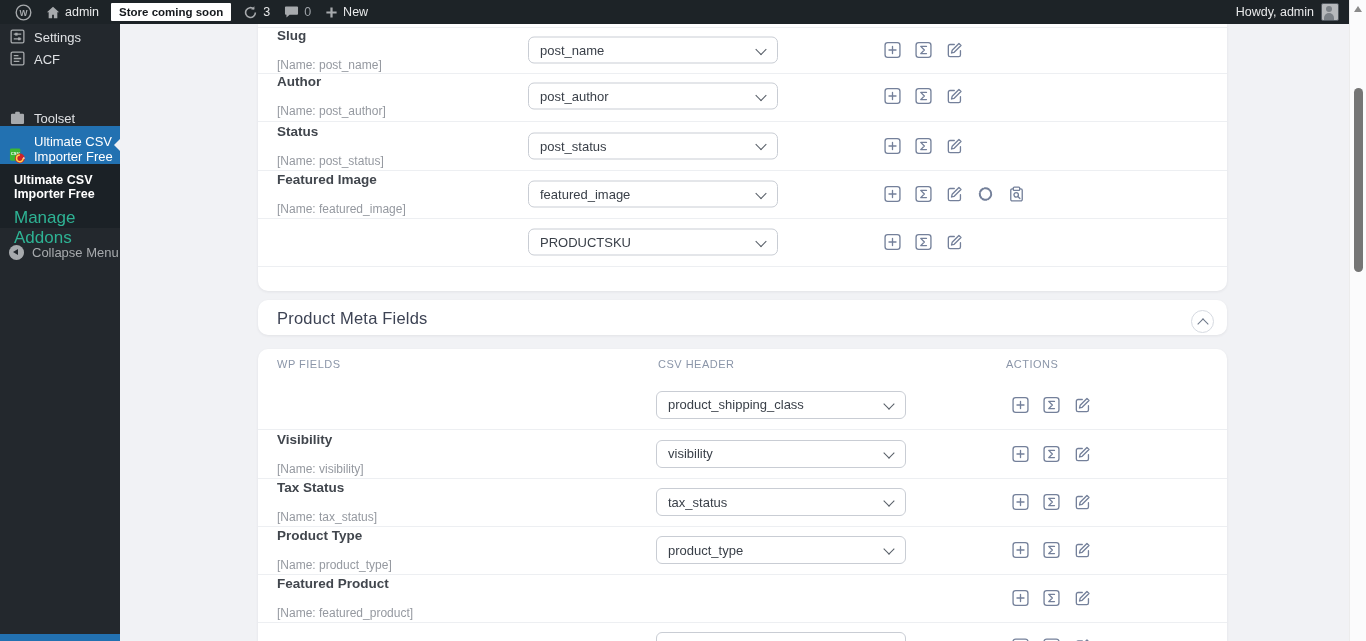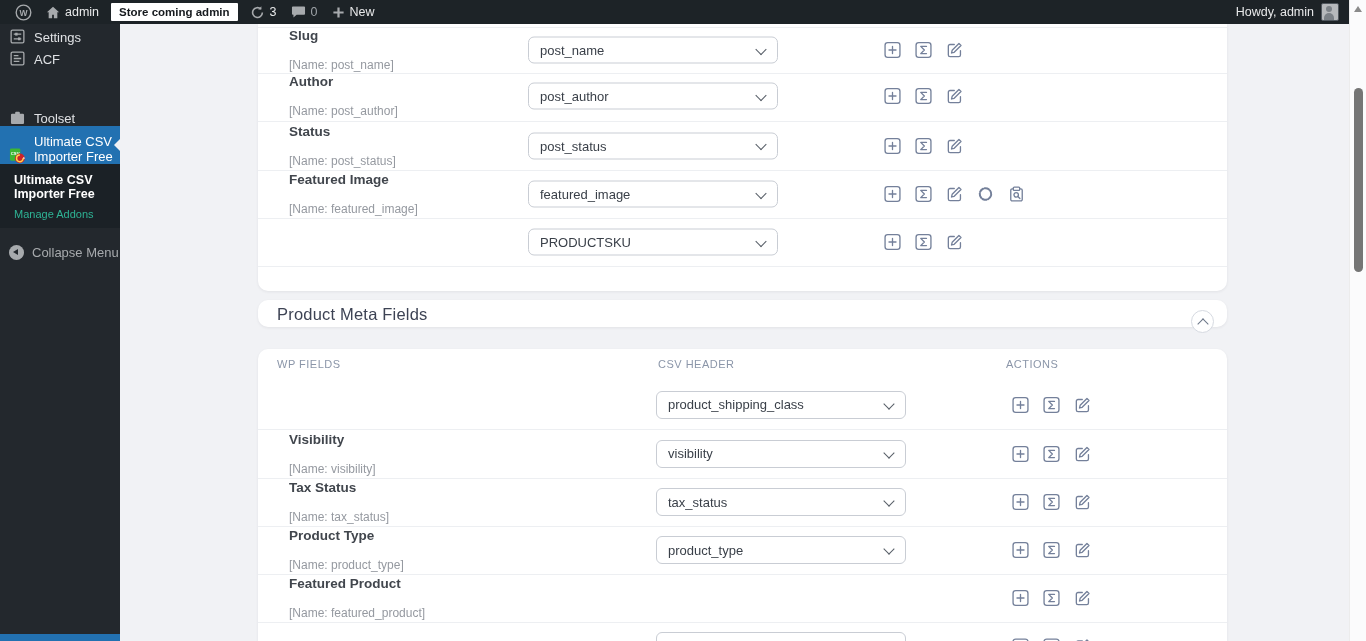--- a/index.html
+++ b/index.html
@@ -26,44 +26,44 @@
   #sidebar{position:absolute;left:0;top:24px;width:120px;height:617px;background:#23282d;z-index:10;overflow:hidden}
   .menu-item{position:absolute;left:0;width:120px;height:30px;display:flex;align-items:flex-end;gap:8px;
              padding-left:9px;box-sizing:border-box;color:#dfe1e4;font-size:13px;cursor:pointer}
   .menu-item .mi-ic{width:17px;height:17px;flex:0 0 17px;display:flex;align-items:center;justify-content:center}
   .menu-item.active{background:#2271b1;color:#fff;height:38px;line-height:15px;font-size:13px}
   .notch{position:absolute;right:0;top:115px;width:0;height:0;border-top:6px solid transparent;
          border-bottom:6px solid transparent;border-right:6px solid #f1f2f5;z-index:12}
   #submenu{position:absolute;left:0;top:140px;width:120px;height:64px;background:#1b2126;
            padding:9px 6px 8px 14px;box-sizing:border-box}
   .sub-current{color:#ffffff;font-weight:700;font-size:12.5px;line-height:14px;cursor:pointer}
-  .sub-link{font-size:11px;margin-top:7px;cursor:pointer}
+  .sub-link{font-size:17px;margin-top:7px;cursor:pointer}
   .collapse-row{top:206px;color:#a7aaad}
   .collapse-ic{width:15px;height:15px;border-radius:50%;background:#a7aaad;position:relative;flex:0 0 15px}
   .collapse-ic:before{content:"";position:absolute;left:4px;top:4px;width:0;height:0;
          border-top:3.5px solid transparent;border-bottom:3.5px solid transparent;border-right:5px solid #23282d}
   .side-strip{position:absolute;left:0;top:610px;width:120px;height:7px;background:#2271b1}
 
   
   #scrollbar{position:absolute;right:0;top:0;width:17px;height:641px;background:#fbfbfc;
              border-left:1px solid #ececec;box-sizing:border-box;z-index:50}
   .sb-up{position:absolute;top:6px;left:3.5px;width:0;height:0;border-left:4.5px solid transparent;
          border-right:4.5px solid transparent;border-bottom:6px solid #8a8a8a}
   .sb-thumb{position:absolute;left:3.5px;top:88px;width:9px;height:184px;background:#757575;border-radius:5px}
 
   
   .card{position:absolute;background:#fff;box-shadow:0 1px 3px rgba(23,32,49,.07)}
   #card1{left:258px;top:24px;width:969px;height:267px;border-radius:0 0 10px 10px}
-  #card2{left:258px;top:300px;width:969px;height:27px;border-radius:10px}
+  #card2{left:258px;top:300px;width:969px;height:35px;border-radius:10px}
   #card3{left:258px;top:349px;width:969px;height:292px;border-radius:10px 10px 0 0;overflow:hidden}
   .hr{position:absolute;left:0;right:0;height:1px;background:#edeff2}
 
   .frow{position:absolute;left:0;width:100%;height:46px}
   .c3row{height:48px}
-  .flabel{position:absolute;left:31px;top:50%;transform:translateY(-50%)}
+  .flabel{position:absolute;left:19px;top:50%;transform:translateY(-50%)}
   .fname{font-size:13.5px;font-weight:700;color:#41464d;line-height:16px}
   .fmeta{font-size:12px;color:#9599a0;margin-top:14px}
 
   .sel{position:absolute;left:270px;top:50%;transform:translateY(-50%);width:250px;height:27px;
        background:#fff;border:1px solid #c9cdd4;border-radius:6px;box-sizing:border-box;display:flex;
        align-items:center;padding:0 28px 0 11px;font-size:13px;color:#3a4049;cursor:pointer}
   .c3row .sel{left:398px;height:28px}
   .chev{position:absolute;right:12px;top:50%;width:7px;height:7px;margin-top:-5px;transform:rotate(45deg);
         border-right:1.6px solid #575e67;border-bottom:1.6px solid #575e67}
 
@@ -92,21 +92,21 @@
           <circle cx="10" cy="10" r="8.6" fill="none" stroke="#a7aaad" stroke-width="1.6"></circle>
           <text x="10" y="13.6" text-anchor="middle" font-size="10" font-weight="bold" fill="#a7aaad" font-family="Liberation Sans,sans-serif">W</text>
         </svg>
     </div>
     <div class="ab-item">
       <svg class="absvg" width="14" height="13" viewBox="0 0 16 15">
           <path d="M8 1 1 7.2h2V14h4v-4h2v4h4V7.2h2Z" fill="#a7aaad"></path>
         </svg>
       <span>admin</span>
     </div>
-    <span class="badge">Store coming admin</span>
+    <span class="badge">Store coming soon</span>
     <div class="ab-item">
       <svg class="absvg" width="15" height="15" viewBox="0 0 16 16">
           <path d="M13.2 8a5.2 5.2 0 1 1-1.6-3.7" fill="none" stroke="#a7aaad" stroke-width="1.7"></path>
           <path d="M12.1 1.3v3.4H8.7Z" fill="#a7aaad"></path>
         </svg>
       <span class="ab-count">3</span>
     </div>
     <div class="ab-item">
       <svg class="absvg" width="15" height="14" viewBox="0 0 16 15">
           <path d="M2 1.5h12a1 1 0 0 1 1 1v7a1 1 0 0 1-1 1H6l-3.4 3v-3H2a1 1 0 0 1-1-1v-7a1 1 0 0 1 1-1Z" fill="#a7aaad"></path>

